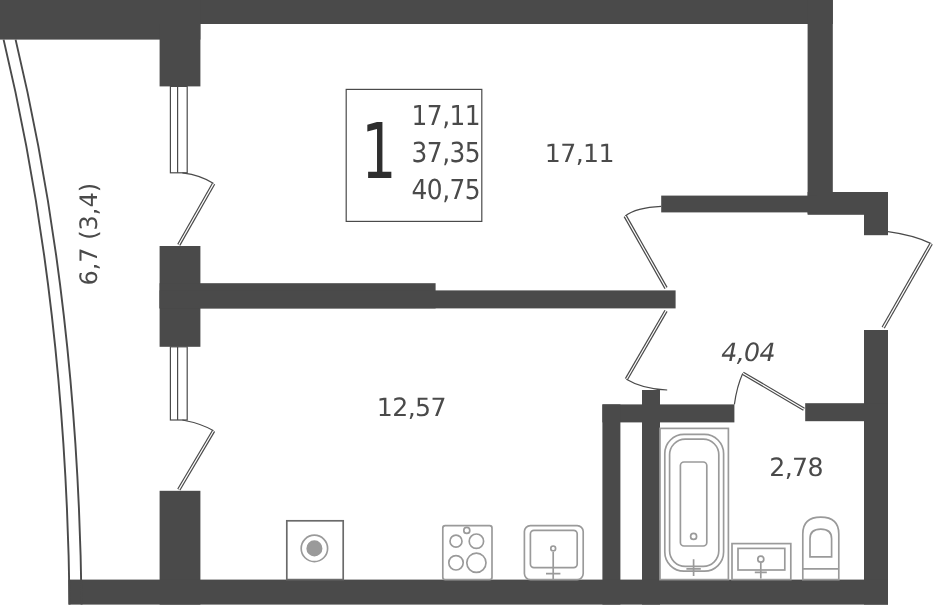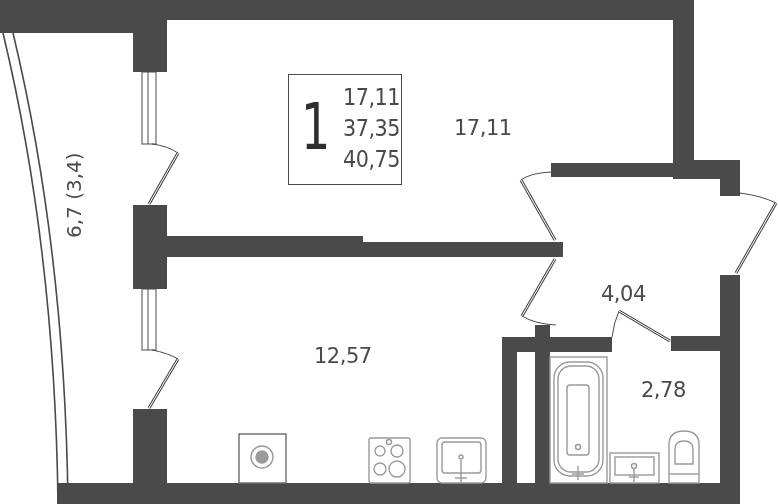--- a/index.html
+++ b/index.html
@@ -147,16 +147,16 @@
 <div class="legend">
   <div class="rooms">1</div>
   <div class="vals">
     <div>17,11</div>
     <div>37,35</div>
     <div>40,75</div>
   </div>
 </div>
 
 <div class="lbl" style="left:454px; top:116px;">17,11</div>
-<div class="lbl" style="left:314px; top:344px;">12,57</div>
-<div class="lbl" style="left:601px; top:282px;">4,04</div>
+<div class="lbl" style="left:314px; top:328px;">12,57</div>
+<div class="lbl" style="left:601px; top:282px;font-style:italic;">4,04</div>
 <div class="lbl" style="left:641px; top:378px;">2,78</div>
 <div class="vlabel" style="top:238px;">6,7 (3,4)</div>
 
 </body></html>

